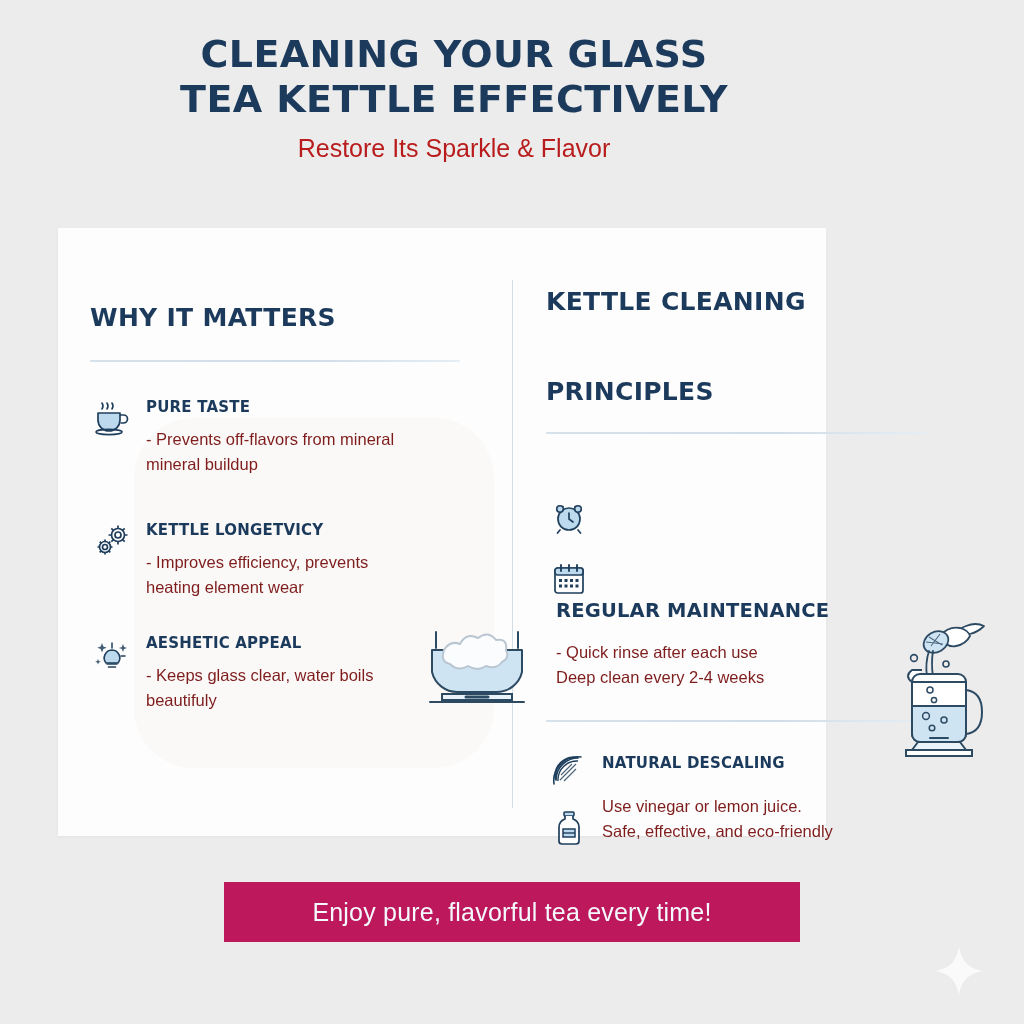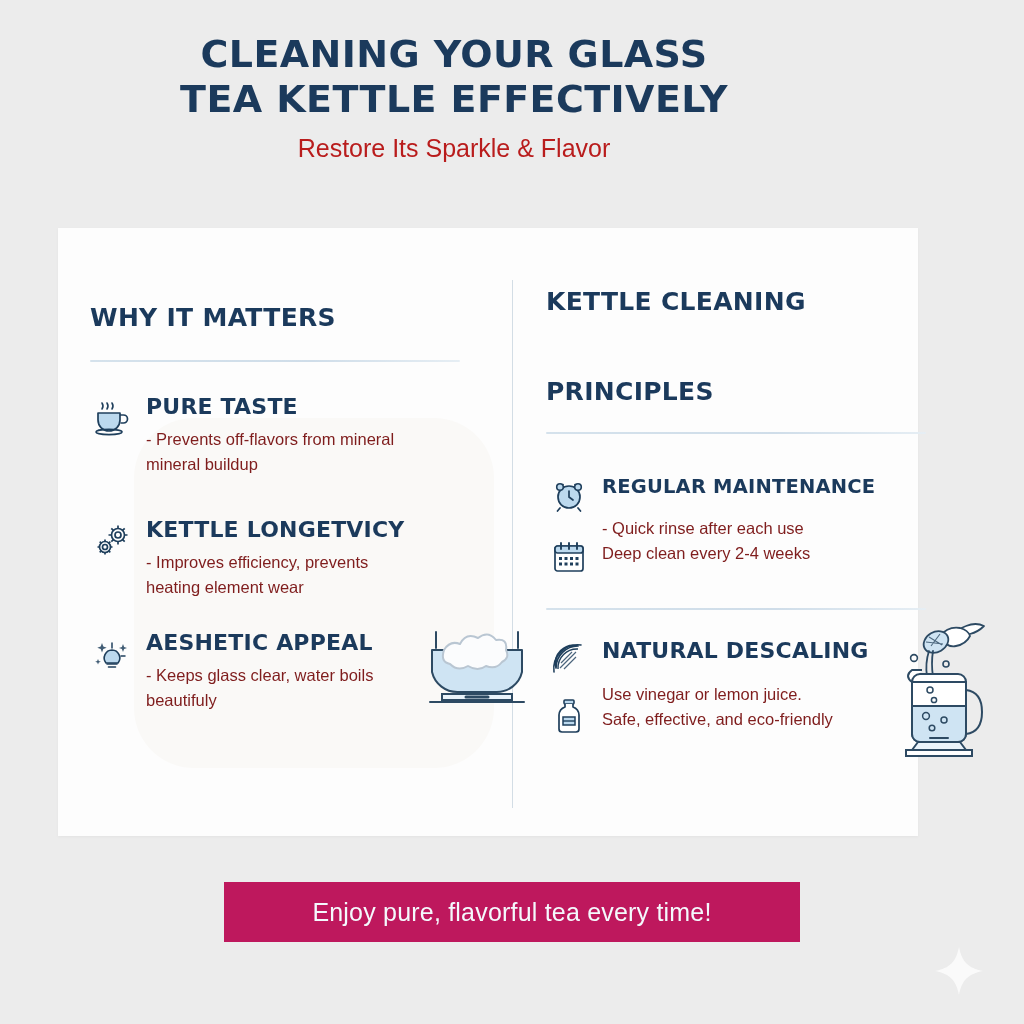--- a/index.html
+++ b/index.html
@@ -26,21 +26,21 @@
     font-family: "Liberation Sans", sans-serif;
     font-weight: 400;
     font-size: 25px;
     color: #b91c1c;
   }
 
   
   .card {
     position: absolute;
     left: 58px; top: 228px;
-    width: 860px; height: 608px;
+    width: 768px; height: 608px;
     background: #fdfdfd;
     box-shadow: 0 1px 3px rgba(0,0,0,0.04);
   }
   .soft-blob {
     position: absolute;
     left: 76px; top: 190px;
     width: 360px; height: 350px;
     background: #faf9f7;
     border-radius: 60px;
     z-index: 0;
@@ -82,39 +82,39 @@
   .item { position: relative; display: flex; }
   .item .ico {
     width: 46px; min-width: 46px;
     display: flex; align-items: flex-start; justify-content: center;
     padding-top: 2px;
   }
   .item .body { flex: 1; padding-left: 10px; }
   .item-title {
     font-family: "DejaVu Sans", sans-serif;
     font-weight: 700;
-    font-size: 22px;
+    font-size: 15px;
     letter-spacing: 0.2px;
     color: #1b3a5c;
     line-height: 22px;
   }
   .item-desc {
     margin-top: 9px;
     font-family: "Liberation Sans", sans-serif;
     font-size: 16.5px;
     line-height: 25px;
     color: #7f1d1d;
     white-space: pre-line;
   }
 
   .left-item-1 { margin-top: 34px; }
   .left-item-2 { margin-top: 32px; }
   .left-item-3 { margin-top: 42px; }
 
-  .right-item-1 { margin-top: 42px; }
+  .right-item-1 { margin-top: 64px; flex-direction: column; }
   .right-item-1 .item-title { font-size: 19.5px; }
   .right-item-1 .item-desc { margin-top: 18px; }
   .right-item-2 { margin-top: 30px; }
   .right-item-2 .item-desc { margin-top: 20px; }
   .r-ico-stack { display: flex; flex-direction: column; align-items: center; }
   .r-ico-stack .gap { height: 22px; }
 
   
   .illus-basin { position: absolute; left: 362px; top: 396px; z-index: 3; }
   .illus-kettle { position: absolute; left: 838px; top: 392px; z-index: 3; }

